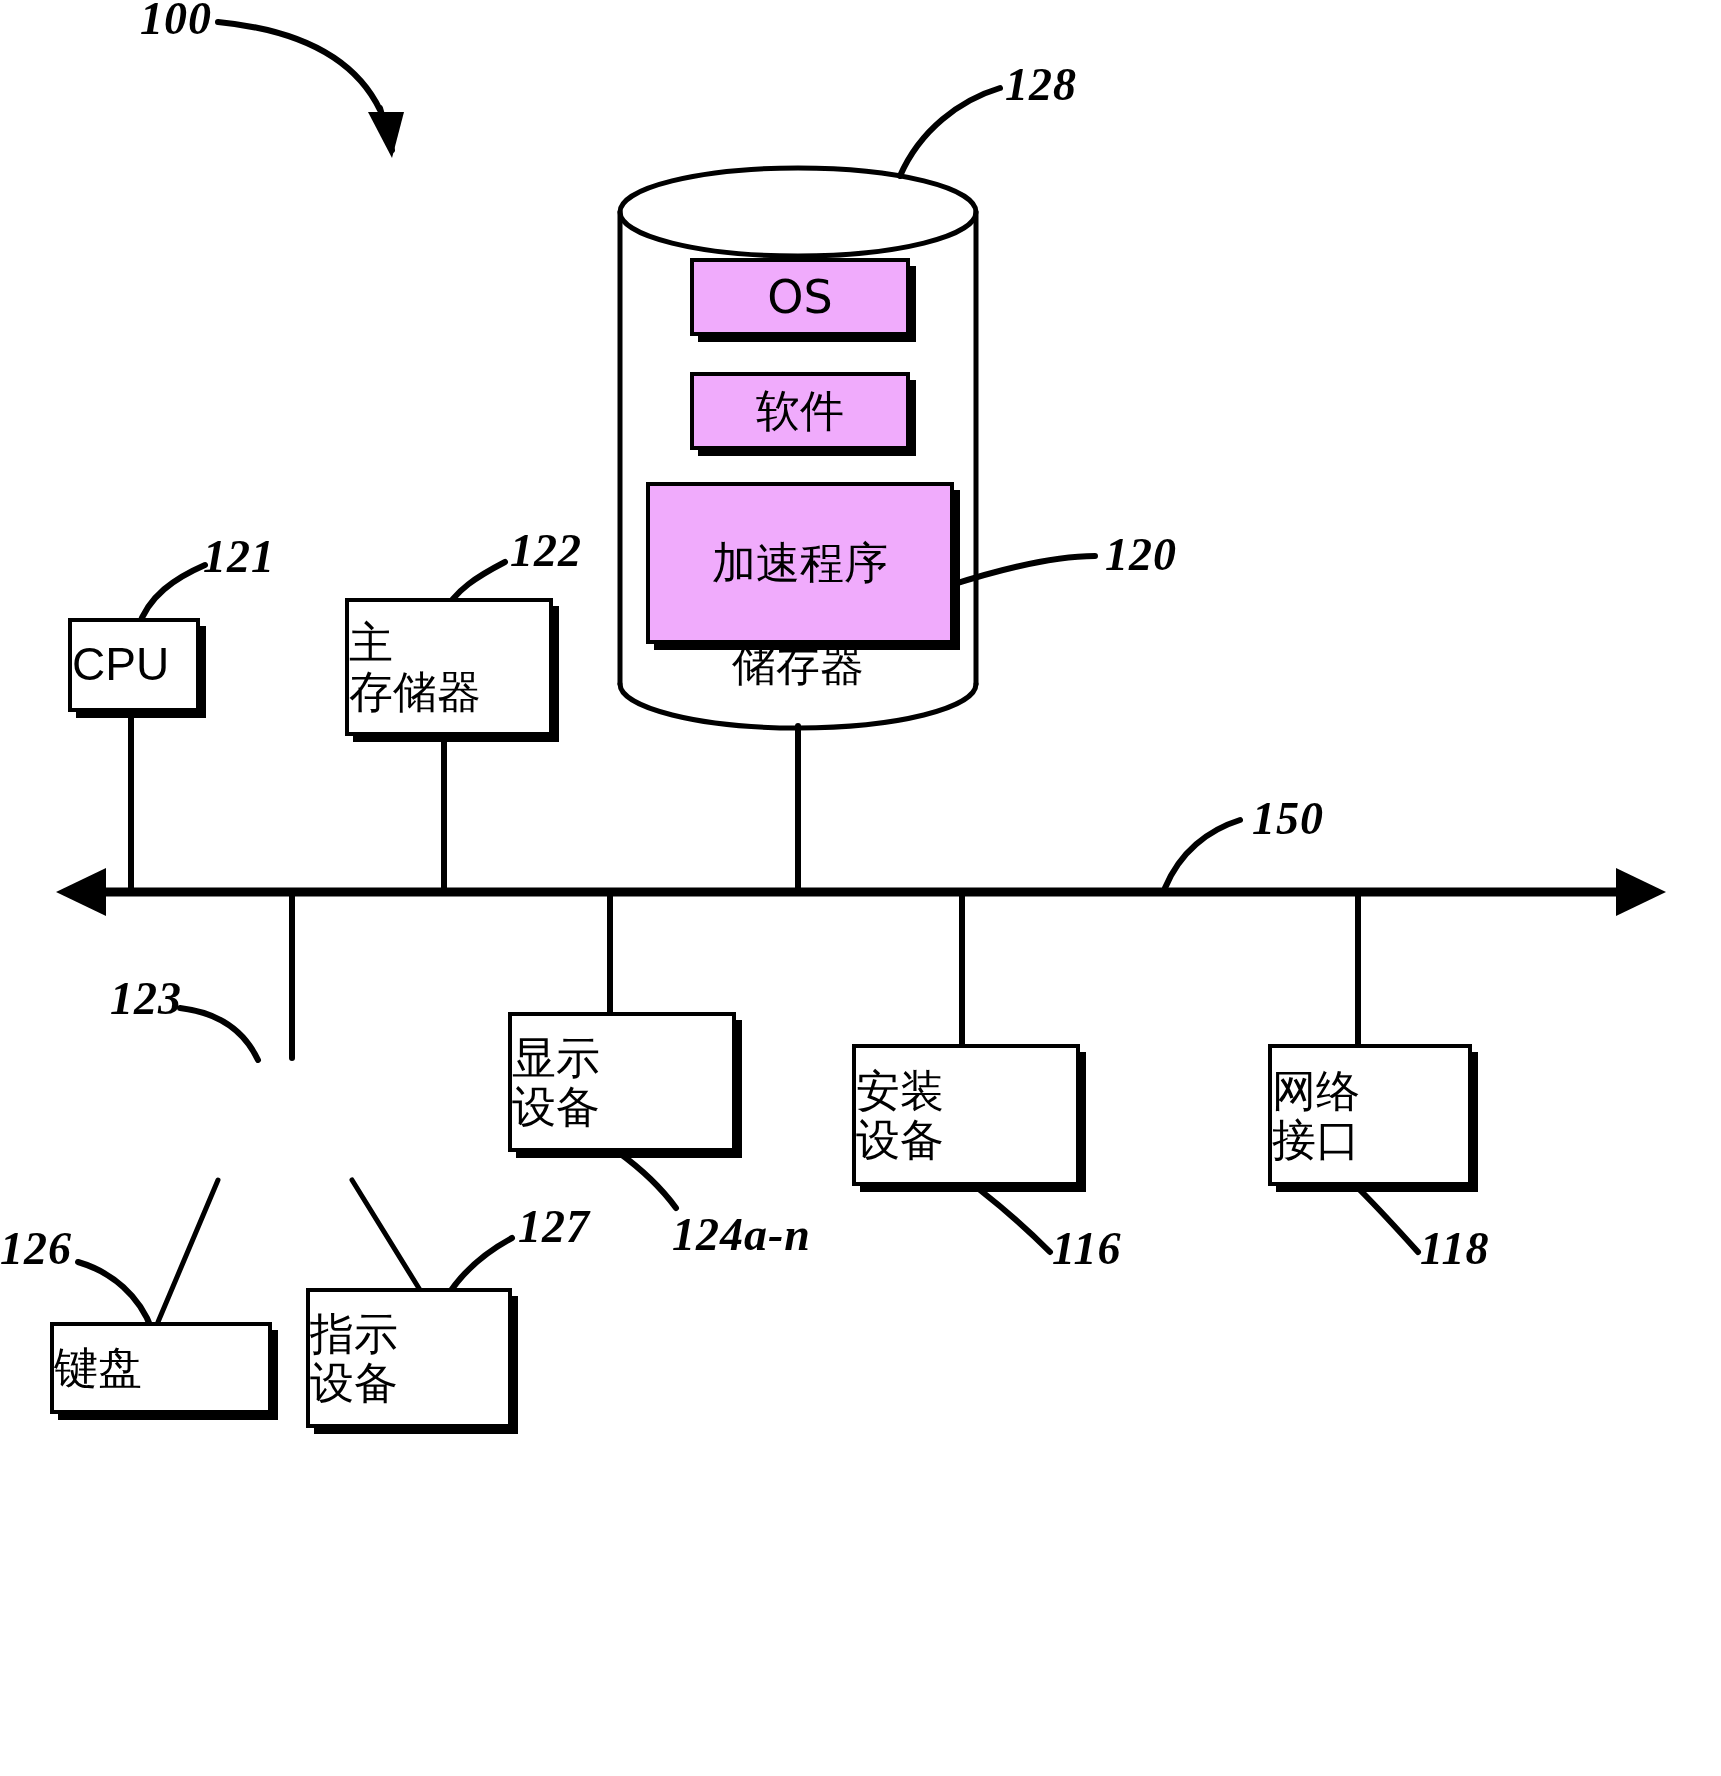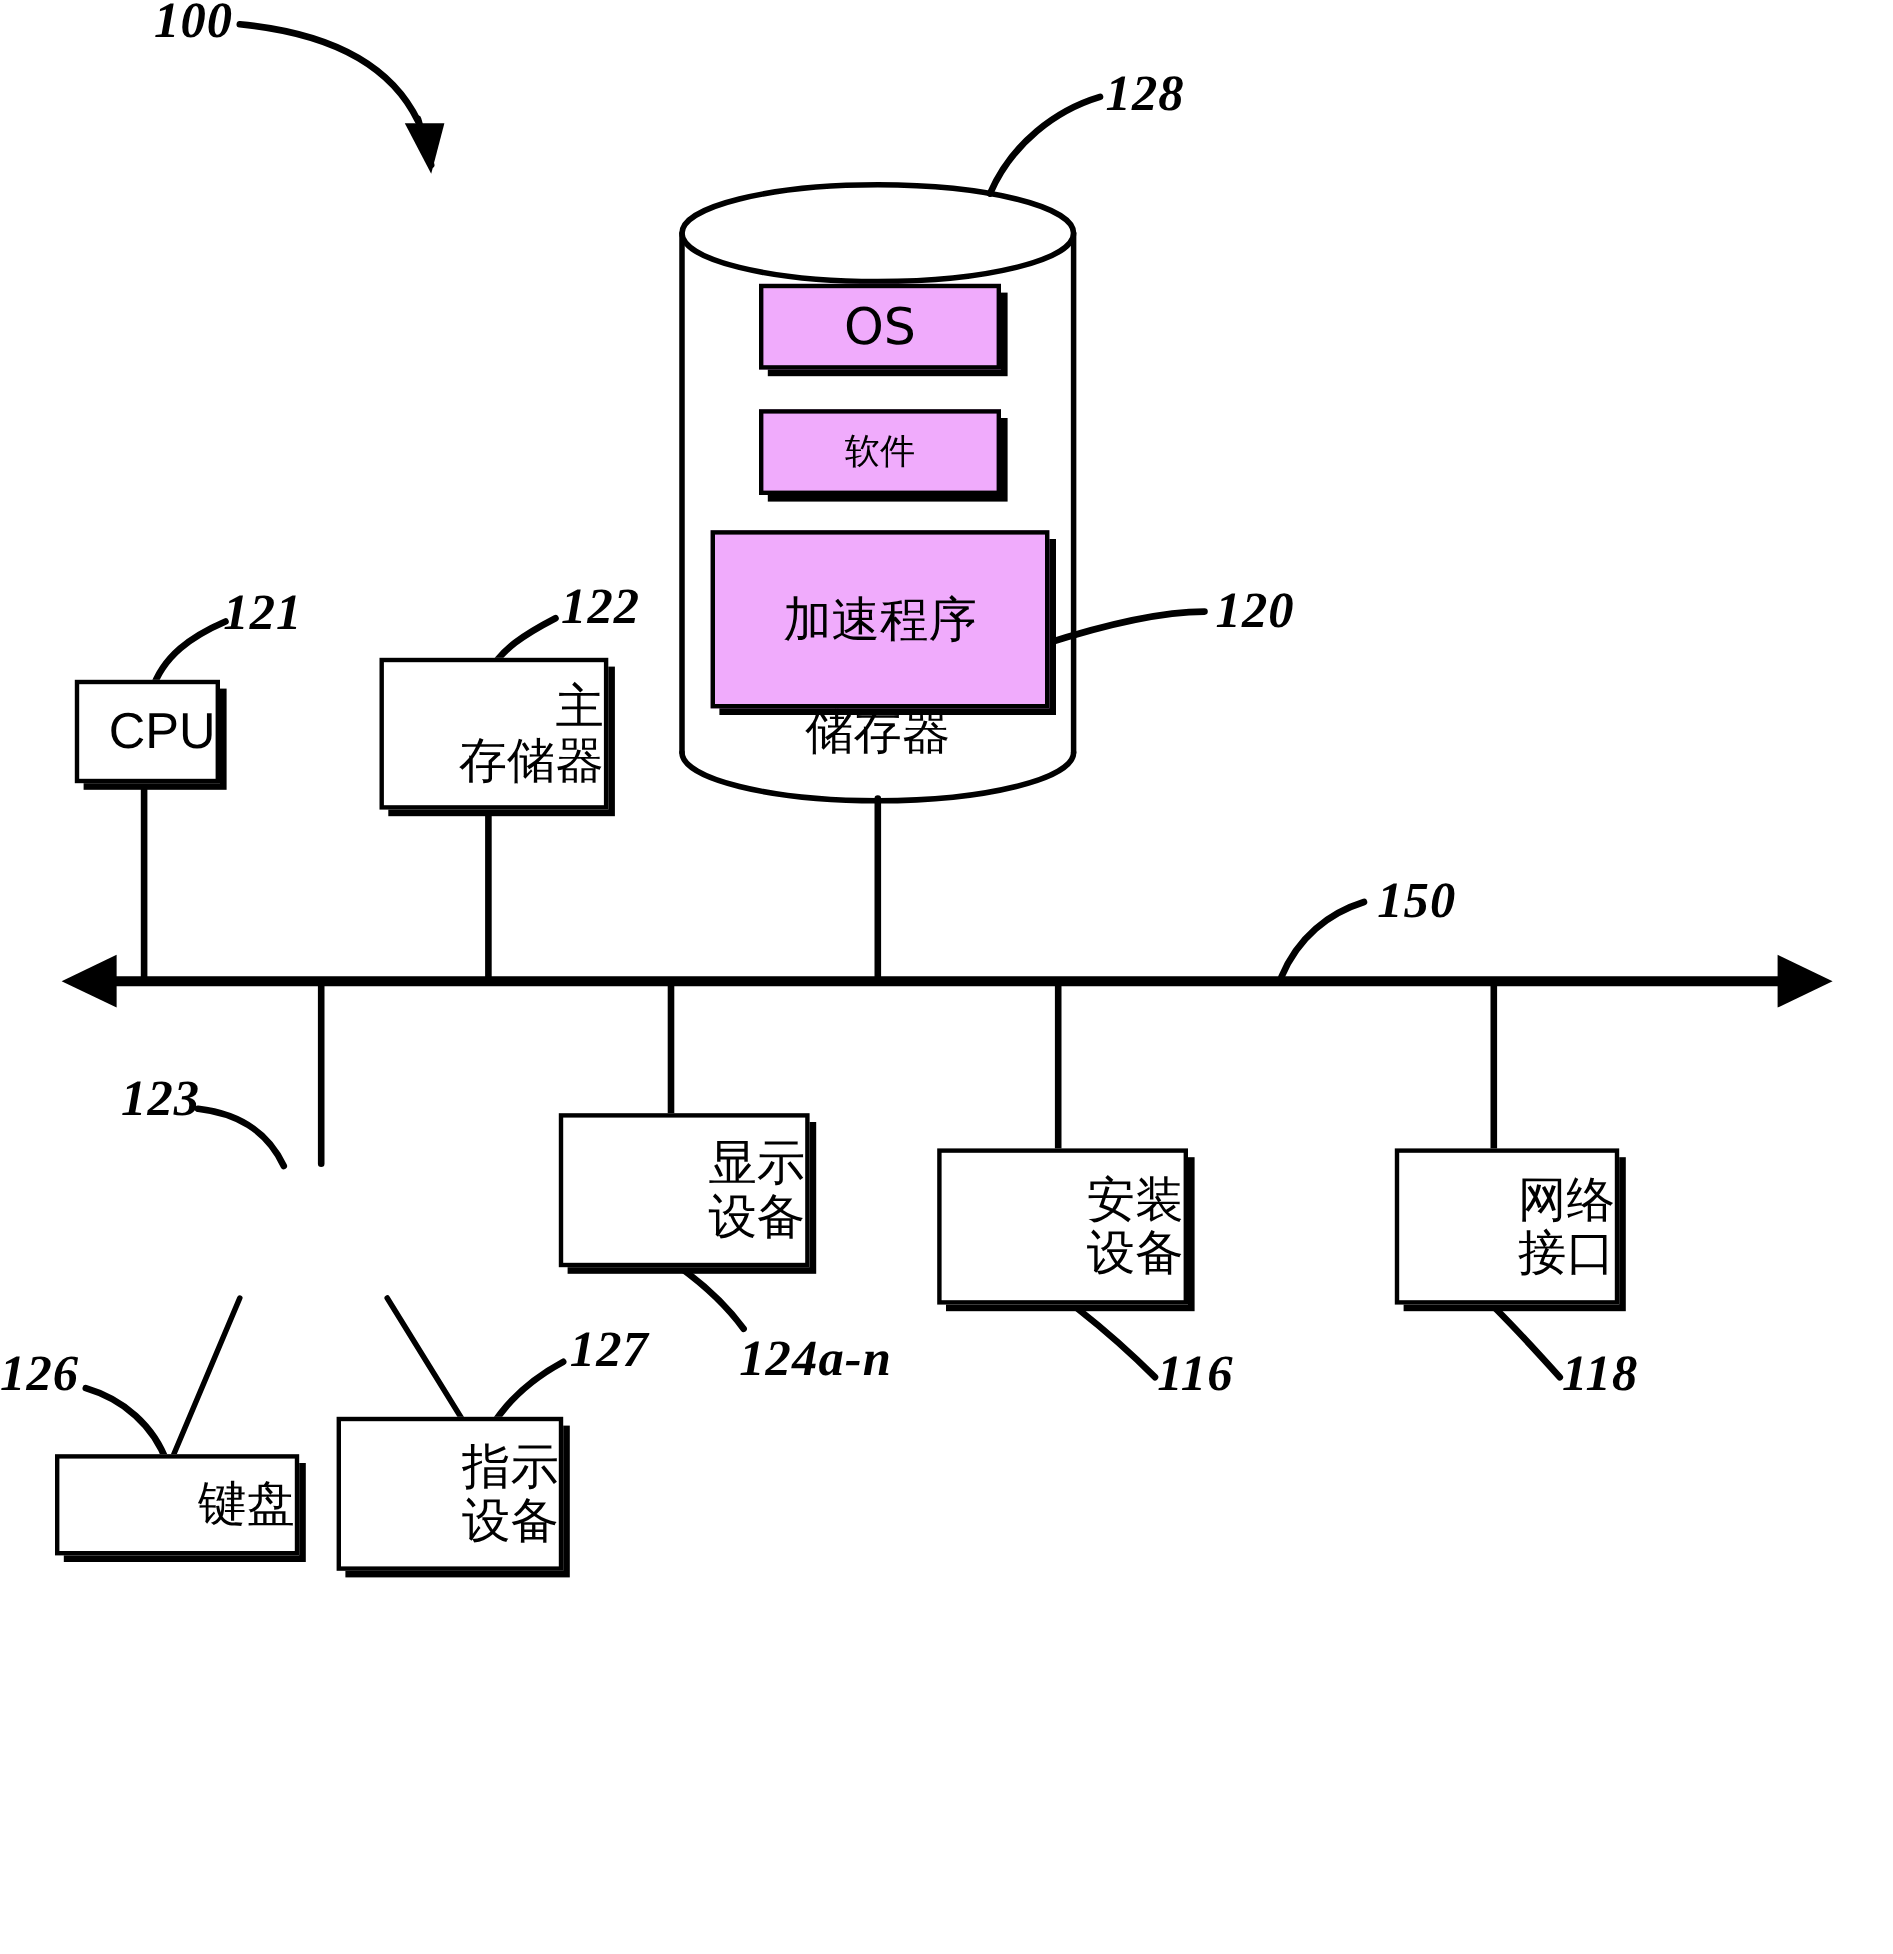--- a/index.html
+++ b/index.html
@@ -33,21 +33,21 @@
 
   
   .block {
     position: absolute;
     box-sizing: border-box;
     border: 4px solid #000;
     background: #fff;
     box-shadow: 7px 7px 0 -1px #000;
     display: flex;
     flex-direction: column;
-    align-items: flex-end;
+    align-items: flex-start;
     justify-content: center;
     text-align: center;
     line-height: 1.12;
     font-family: "DejaVu Sans", "Liberation Sans", sans-serif;
     font-weight: 500;
   }
   .block .line {
     display: block;
     white-space: nowrap;
   }
@@ -205,21 +205,21 @@
   <div class="refnum" style="left:0px; top:1222px;">126</div>
 
   <div class="refnum" style="left:518px; top:1200px;">127</div>
 
   <div id="storage-cylinder">
 
     <div class="inner-box" style="left:72px; top:90px; width:220px; height:78px; font-size:46px;">
       <span class="line">OS</span>
     </div>
 
-    <div class="inner-box" style="left:72px; top:204px; width:220px; height:78px; font-size:32px;">
+    <div class="inner-box" style="left:72px; top:204px; width:220px; height:78px; font-size:44px;">
       <span class="line">软件</span>
     </div>
 
     <div class="inner-box" style="left:28px; top:314px; width:308px; height:162px; font-size:44px;">
       <span class="line">加速程序</span>
     </div>
 
     <div class="cyl-label">储存器</div>
   </div>
 

